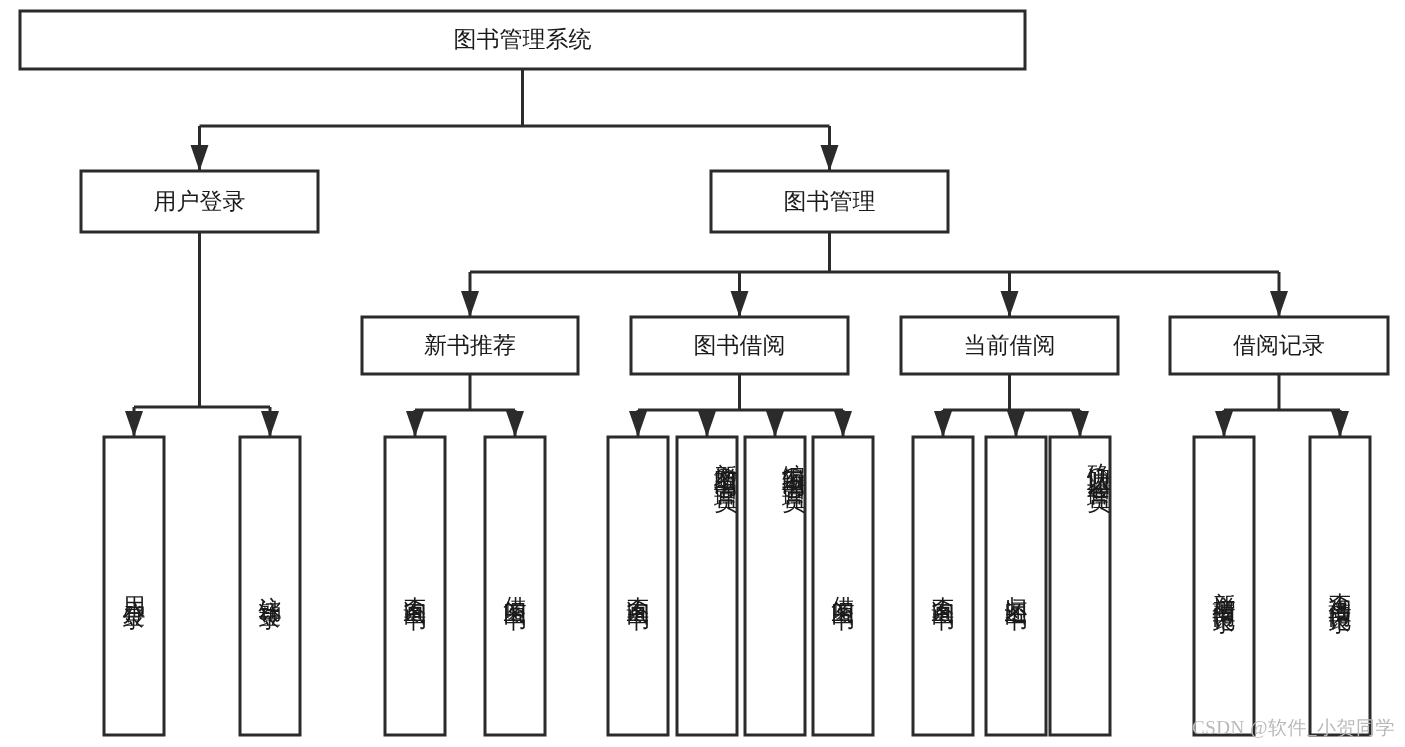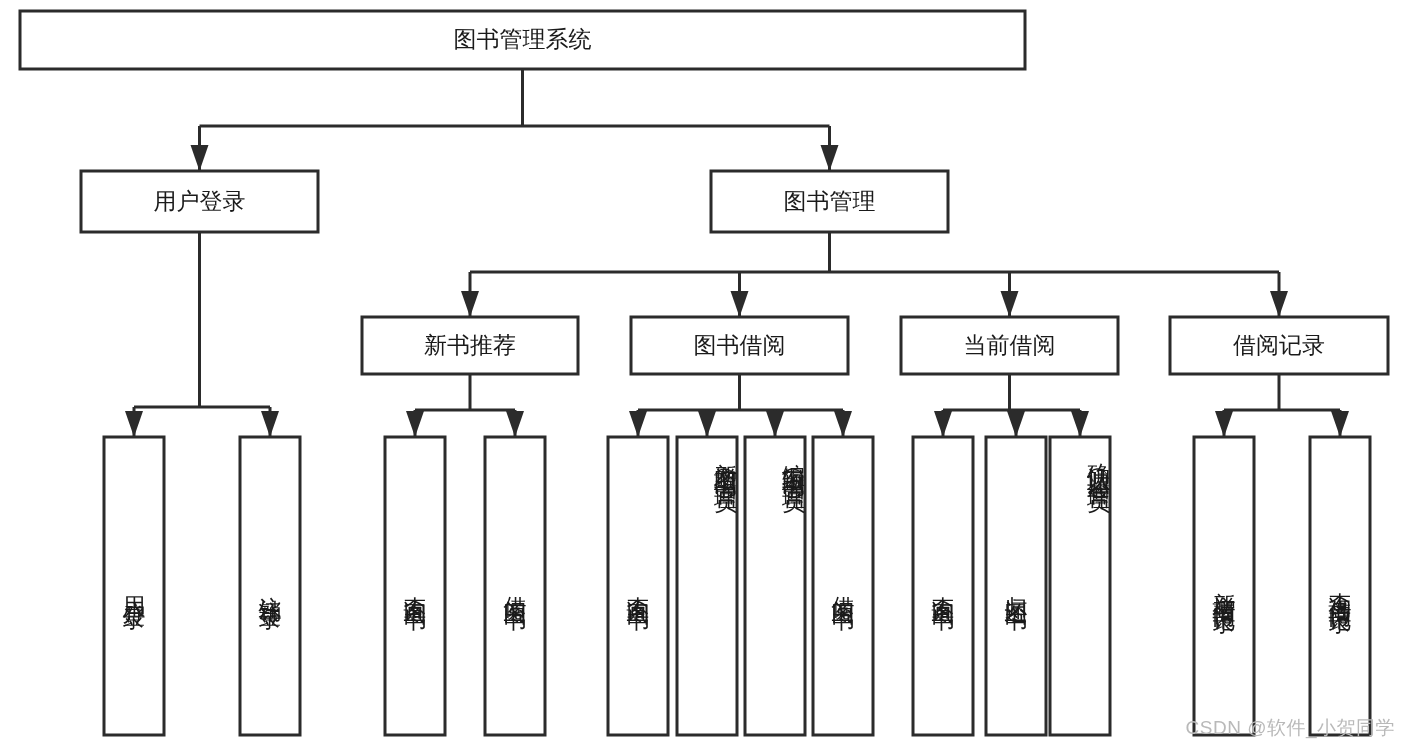--- a/index.html
+++ b/index.html
@@ -57,21 +57,21 @@
     line-height: 1;
     letter-spacing: 4px;
     color: #1a1a1a;
     white-space: nowrap;
     pointer-events: none;
   }
   .watermark {
     position: absolute;
     right: 10px;
     bottom: 6px;
-    font-family: Liberation Sans, sans-serif;
+    font-family: Liberation Serif, serif;
     font-size: 19px;
     color: #b9b9b9;
     white-space: nowrap;
     letter-spacing: 0.5px;
   }
 </style>
 </head>
 <body>
 
 <div id="diagram-root">

